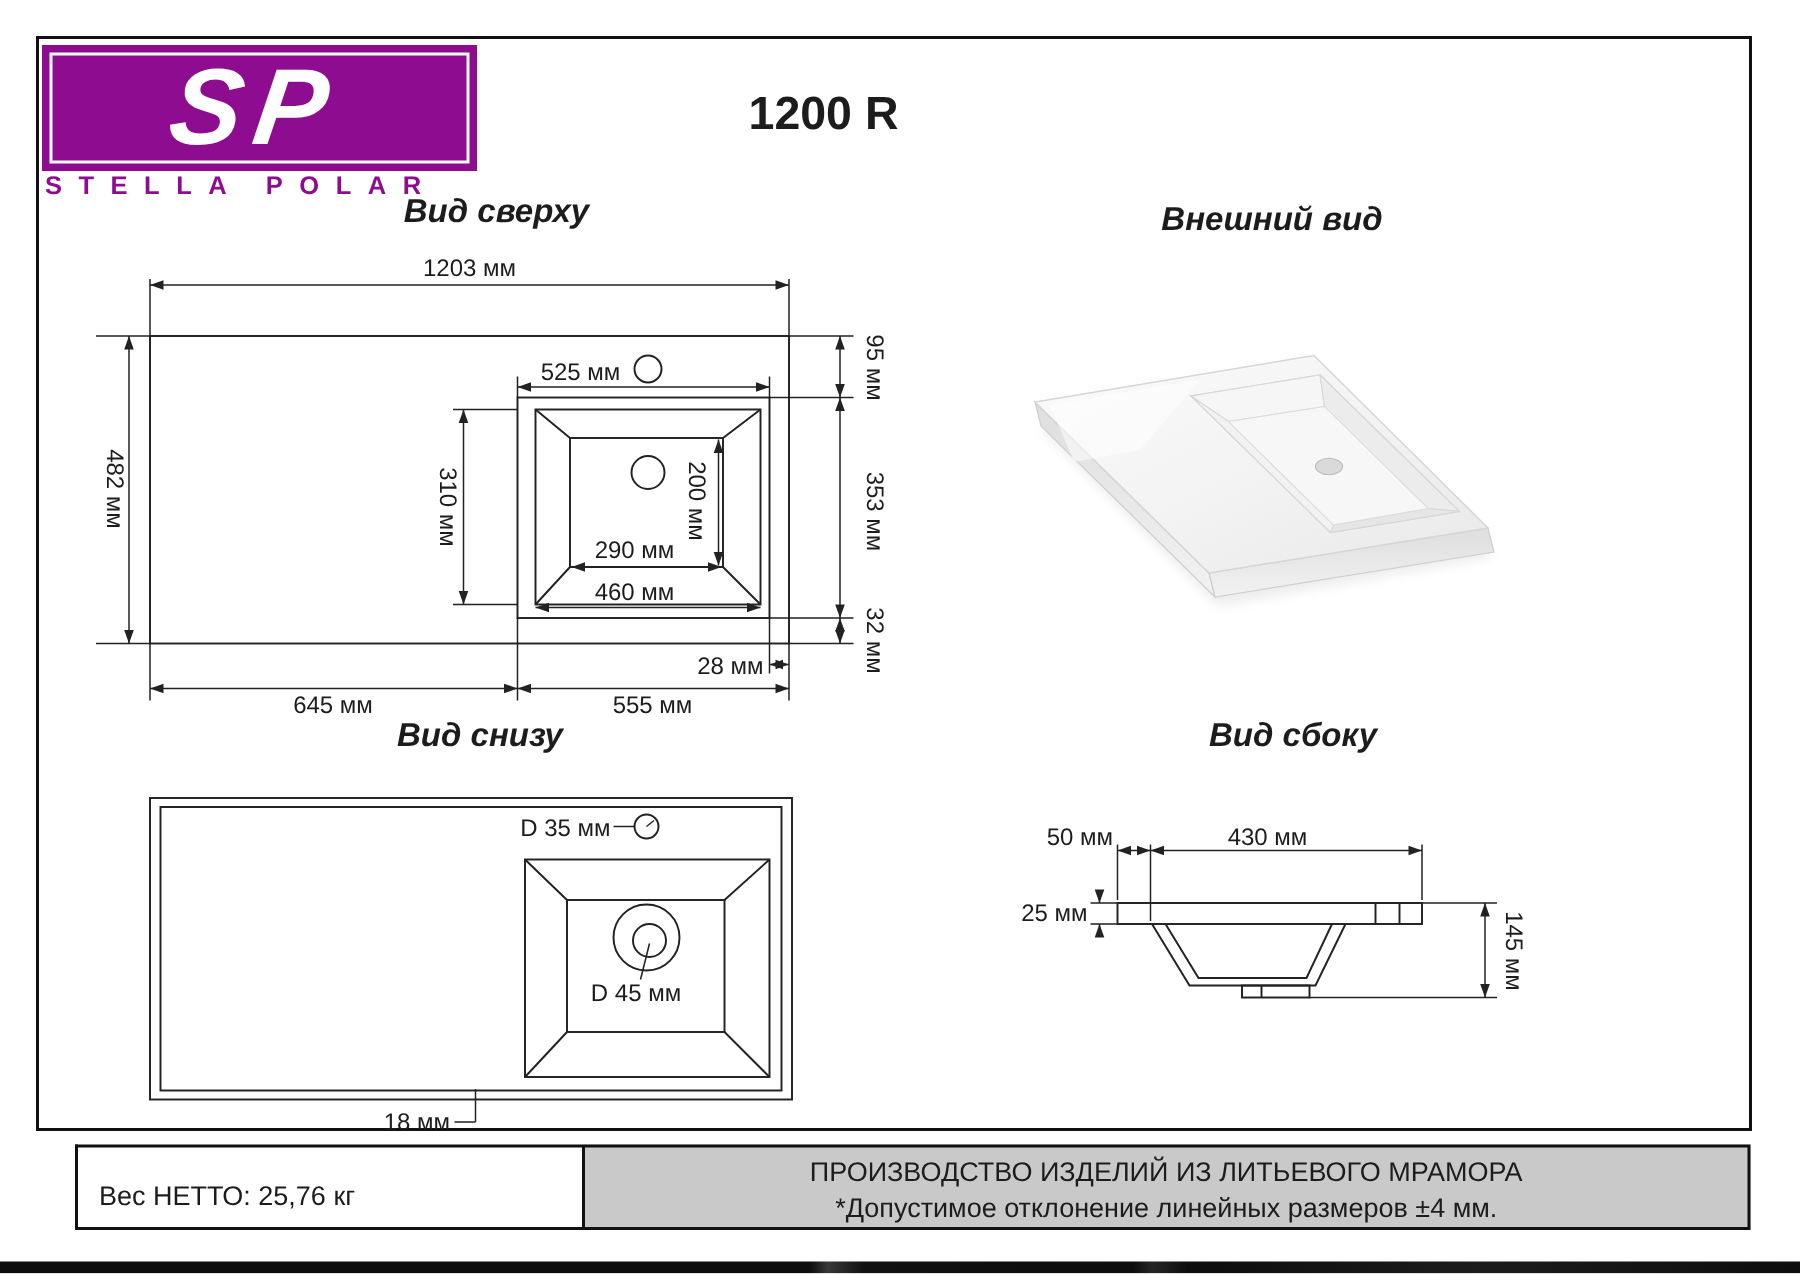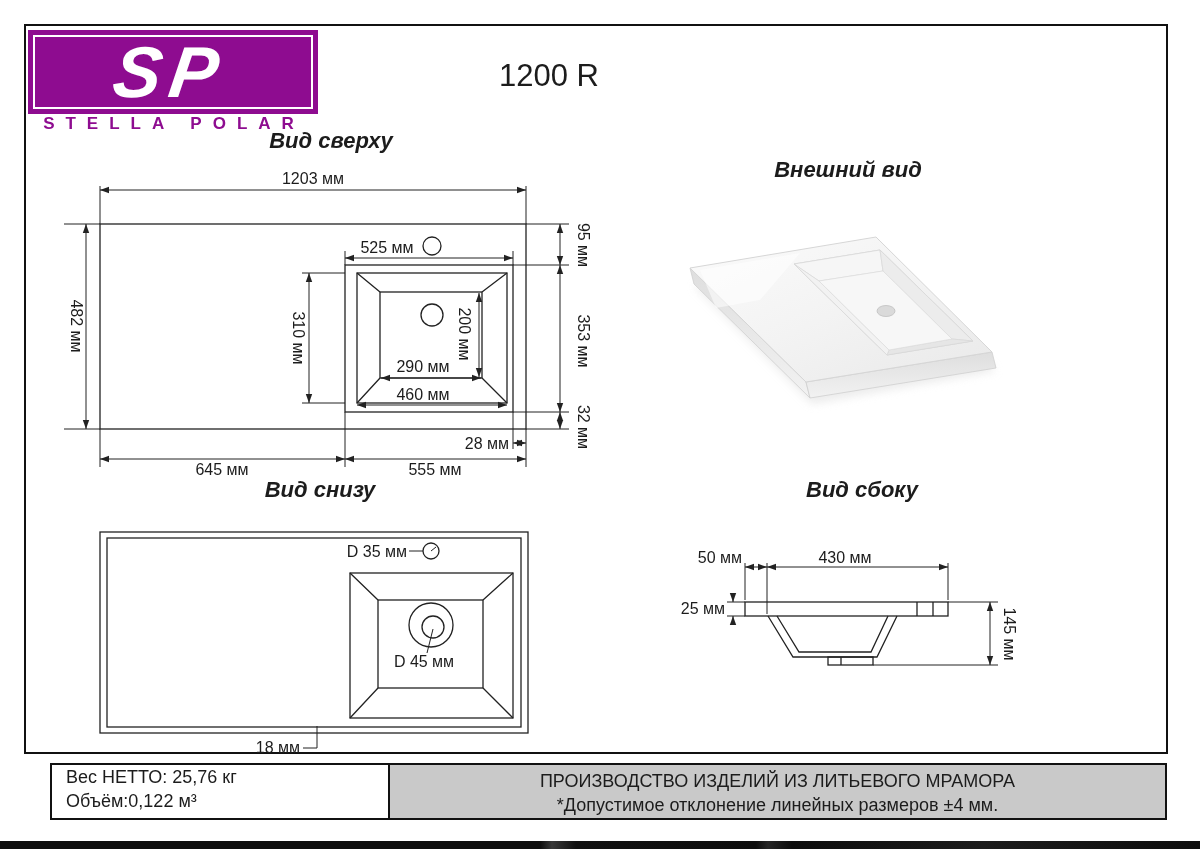--- a/index.html
+++ b/index.html
@@ -7,34 +7,34 @@
         font-family:"Liberation Sans",sans-serif;color:#1c1c1c;}
   .page-border{position:absolute;left:24px;top:24px;width:1140px;height:726px;
                border:2px solid #111;}
   
   .logo-box{position:absolute;left:28px;top:30px;width:290px;height:84px;background:#8e0c90;
             box-shadow:inset 0 0 0 5px #8e0c90, inset 0 0 0 7px #ffffff;
             display:flex;align-items:center;justify-content:center;}
   .logo-sp{font-size:72px;font-weight:bold;font-style:italic;color:#ffffff;
            letter-spacing:8px;transform:skewX(-8deg);line-height:1;padding-right:6px;}
   .logo-name{position:absolute;left:30px;top:114px;width:288px;font-size:17px;font-weight:bold;
-             color:#8e0c90;letter-spacing:11px;white-space:nowrap;text-align:center;}
+             color:#8e0c90;letter-spacing:11px;white-space:nowrap;}
   .product-title{position:absolute;left:549px;top:58px;transform:translateX(-50%);
-                 font-size:31px;color:#1c1c1c;white-space:nowrap;}
+                 font-size:31px;color:#1c1c1c;white-space:nowrap;font-weight:bold;}
   .vtitle{position:absolute;transform:translateX(-50%);font-weight:bold;font-style:italic;
           font-size:22px;color:#1c1c1c;white-space:nowrap;}
   svg{position:absolute;overflow:visible;}
   svg text{font-family:"Liberation Sans",sans-serif;font-size:16px;fill:#1c1c1c;}
   .ln{stroke:#222;stroke-width:1.3;fill:none;}
   .lnf{stroke:#222;stroke-width:1.3;fill:#ffffff;}
   .dm{stroke:#222;stroke-width:1;fill:none;}
   
   .foot-left{position:absolute;left:50px;top:763px;width:338px;height:57px;border:2px solid #111;
              border-right:none;box-sizing:border-box;background:#ffffff;
-             padding:0 0 0 14px;font-size:18px;line-height:24px;}
+             padding:20px 0 0 14px;font-size:18px;line-height:24px;}
   .foot-right{position:absolute;left:388px;top:763px;width:779px;height:57px;border:2px solid #111;
               box-sizing:border-box;background:#c9c9c9;text-align:center;
               padding-top:4px;font-size:18px;line-height:24px;}
   .scan-bar{position:absolute;left:0;top:841px;width:1200px;height:8px;
             background:linear-gradient(90deg,#0d0d0d 0%,#0d0d0d 45%,#383838 46%,#111 48%,
                         #0d0d0d 63%,#262626 64%,#0d0d0d 66%,#1c1c1c 82%,#0d0d0d 100%);}
 </style>
 </head>
 <body>
 
@@ -42,21 +42,21 @@
 
   <div class="page-border"></div>
 
   <div class="logo-box">
     <div class="logo-sp">SP</div>
   </div>
   <div class="logo-name">STELLA POLAR</div>
 
   <div class="product-title">1200 R</div>
   <div class="vtitle" style="left:331px;top:128px;">Вид сверху</div>
-  <div class="vtitle" style="left:848px;top:133px;margin-top:24px;">Внешний вид</div>
+  <div class="vtitle" style="left:848px;top:133px;">Внешний вид</div>
   <div class="vtitle" style="left:320px;top:477px;text-align:right;">Вид снизу</div>
   <div class="vtitle" style="left:840px;top:477px;margin-left:22px;">Вид сбоку</div>
 
   <svg style="left:55px;top:168px;" width="545" height="318" viewBox="55 168 545 318">
     <defs>
       <marker id="arT" viewBox="0 0 10 8" refX="9.5" refY="4" markerWidth="10" markerHeight="8" orient="auto-start-reverse">
         <path d="M0.5,0.8 L9.5,4 L0.5,7.2 z" fill="#222"></path>
       </marker>
     </defs>
 
@@ -199,21 +199,20 @@
     <line class="dm" x1="733" y1="624" x2="733" y2="616" marker-end="url(#arS)"></line>
     <text x="725" y="614" text-anchor="end">25 мм</text>
 
     <path class="dm" d="M948,602 H998 M873,665 H998"></path>
     <line class="dm" x1="990" y1="602" x2="990" y2="665" marker-start="url(#arS)" marker-end="url(#arS)"></line>
     <text x="1004" y="634" text-anchor="middle" transform="rotate(90 1004 634)">145 мм</text>
   </svg>
 
   <div class="foot-left">
     <div>Вес НЕТТО: 25,76 кг</div>
-    <div>Объём:0,122 м³</div>
   </div>
   <div class="foot-right">
     <div>ПРОИЗВОДСТВО ИЗДЕЛИЙ ИЗ ЛИТЬЕВОГО МРАМОРА</div>
     <div>*Допустимое отклонение линейных размеров ±4 мм.</div>
   </div>
 
   <div class="scan-bar"></div>
 </div>
 
 </body></html>

